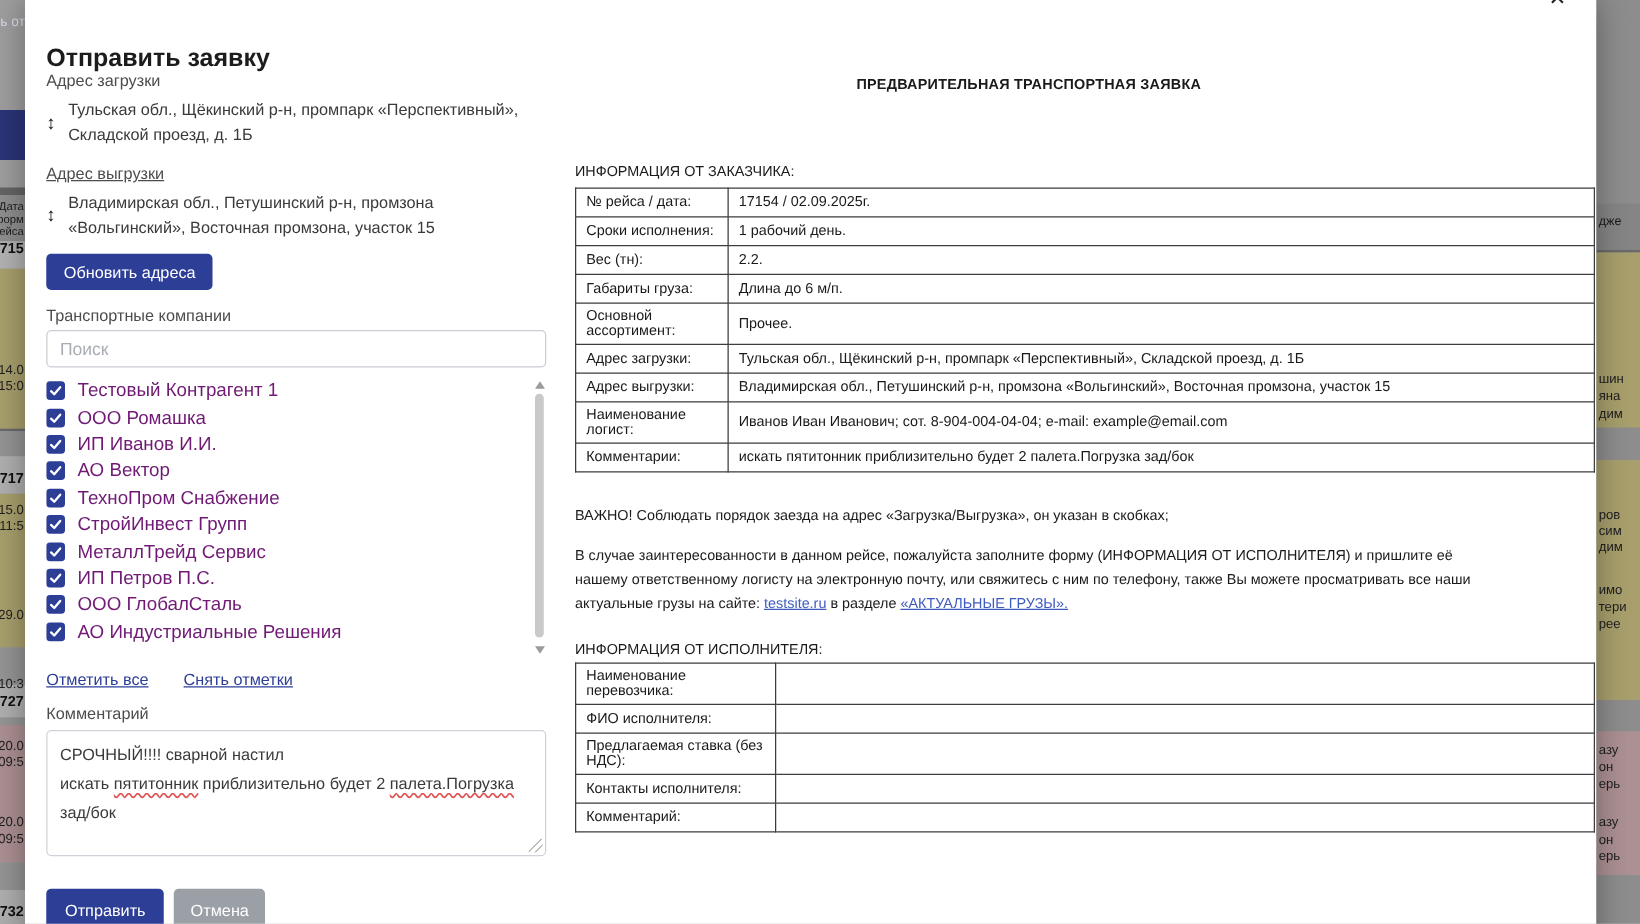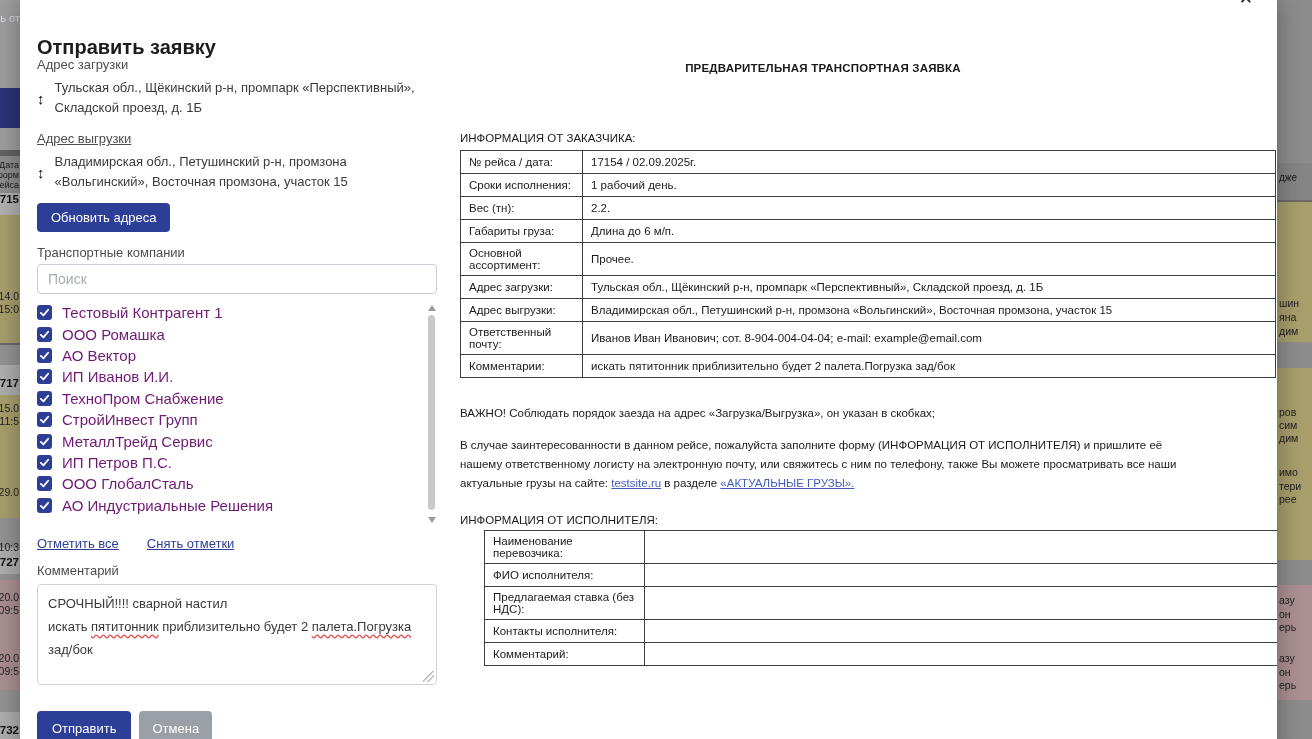--- a/index.html
+++ b/index.html
@@ -63,21 +63,21 @@
   .btn-submit{height:34px;padding:0 15px;background:var(--primary);}
   .btn-cancel{height:34px;padding:0 13px;background:var(--cancel);}
 
   
   .pane-doc{position:absolute;left:440px;top:0;width:726px;height:760px;font-size:11.5px;color:#1a1a1a;}
   .doc-title{position:absolute;top:62px;left:0;width:100%;text-align:center;font-weight:bold;letter-spacing:.2px;}
   .doc-h1{position:absolute;top:132px;left:0;}
   .doc-h2{position:absolute;top:514px;left:0;}
   .doc-table{position:absolute;left:0;width:816px;border-collapse:collapse;font-size:11.5px;color:#1a1a1a;}
   .t-customer{top:150px;}
-  .t-executor{top:530px;margin-left:24px;}
+  .t-executor{top:530px;}
   .doc-table td{border:1px solid #3d3d3d;padding:4px 8px;height:23px;vertical-align:middle;}
   .t-customer td.lbl{width:122px;}
   .t-executor td.lbl{width:160px;}
   .doc-imp{position:absolute;top:407px;left:0;font-weight:normal;}
   .doc-para{position:absolute;top:436px;left:0;width:726px;line-height:19px;}
   .doc-link{color:var(--doc-link);text-decoration:underline;cursor:pointer;}
 </style>
 </head>
 <body>
 
@@ -193,30 +193,30 @@
             </span>
             <span class="company-label">ООО Ромашка</span>
           </label>
 
           <label class="company-row">
             <span class="cb">
               <svg viewBox="0 0 12 12">
                 <polyline points="2,6.5 4.8,9.2 10,3" fill="none" stroke="#ffffff" stroke-width="2" stroke-linecap="round" stroke-linejoin="round"></polyline>
               </svg>
             </span>
+            <span class="company-label">ИП Иванов И.И.</span>
+          </label>
+
+          <label class="company-row">
+            <span class="cb">
+              <svg viewBox="0 0 12 12">
+                <polyline points="2,6.5 4.8,9.2 10,3" fill="none" stroke="#ffffff" stroke-width="2" stroke-linecap="round" stroke-linejoin="round"></polyline>
+              </svg>
+            </span>
             <span class="company-label">АО Вектор</span>
-          </label>
-
-          <label class="company-row">
-            <span class="cb">
-              <svg viewBox="0 0 12 12">
-                <polyline points="2,6.5 4.8,9.2 10,3" fill="none" stroke="#ffffff" stroke-width="2" stroke-linecap="round" stroke-linejoin="round"></polyline>
-              </svg>
-            </span>
-            <span class="company-label">ИП Иванов И.И.</span>
           </label>
 
           <label class="company-row">
             <span class="cb">
               <svg viewBox="0 0 12 12">
                 <polyline points="2,6.5 4.8,9.2 10,3" fill="none" stroke="#ffffff" stroke-width="2" stroke-linecap="round" stroke-linejoin="round"></polyline>
               </svg>
             </span>
             <span class="company-label">ТехноПром Снабжение</span>
           </label>
@@ -327,21 +327,21 @@
             <td class="lbl">Адрес загрузки:</td>
             <td>Тульская обл., Щёкинский р-н, промпарк «Перспективный», Складской проезд, д. 1Б</td>
           </tr>
 
           <tr>
             <td class="lbl">Адрес выгрузки:</td>
             <td>Владимирская обл., Петушинский р-н, промзона «Вольгинский», Восточная промзона, участок 15</td>
           </tr>
 
           <tr>
-            <td class="lbl">Ответственный почту:</td>
+            <td class="lbl">Наименование логист:</td>
             <td>Иванов Иван Иванович; сот. 8-904-004-04-04; e-mail: example@email.com</td>
           </tr>
 
           <tr>
             <td class="lbl">Комментарии:</td>
             <td>искать пятитонник приблизительно будет 2 палета.Погрузка зад/бок</td>
           </tr>
         </tbody>
     </table>
 

